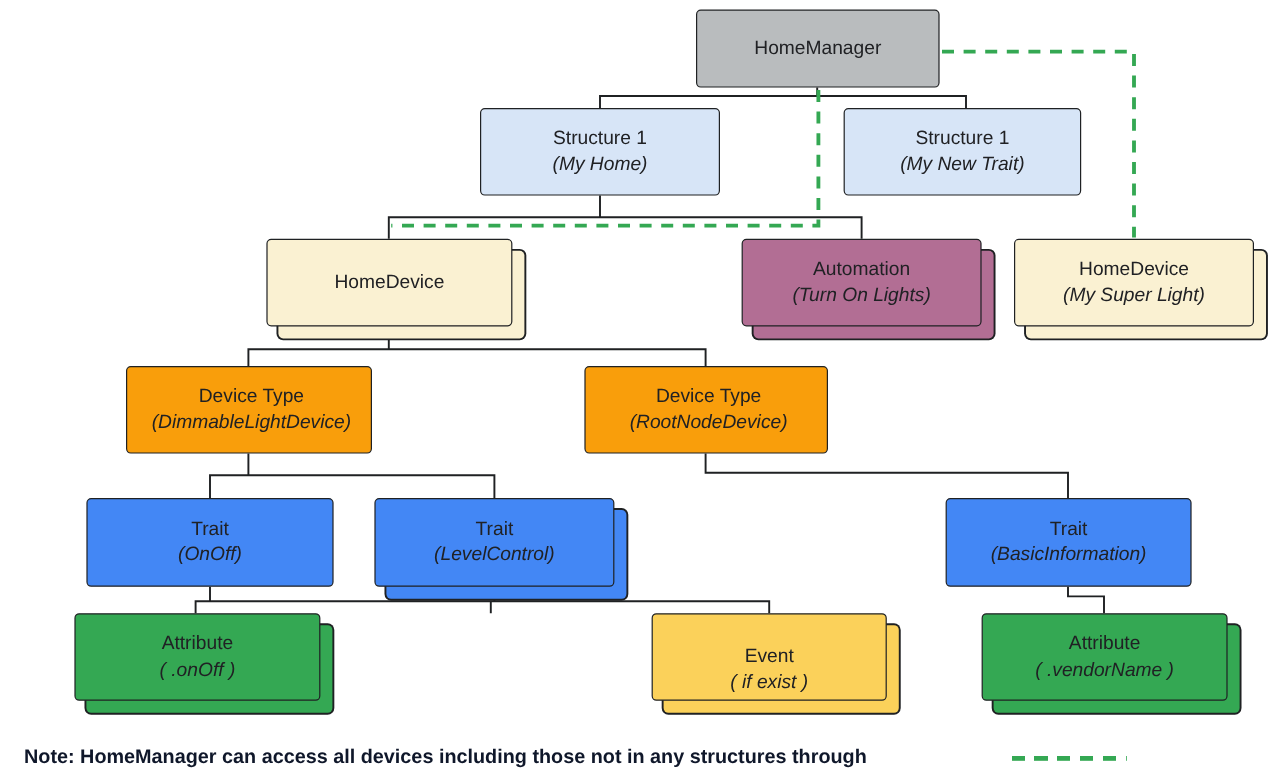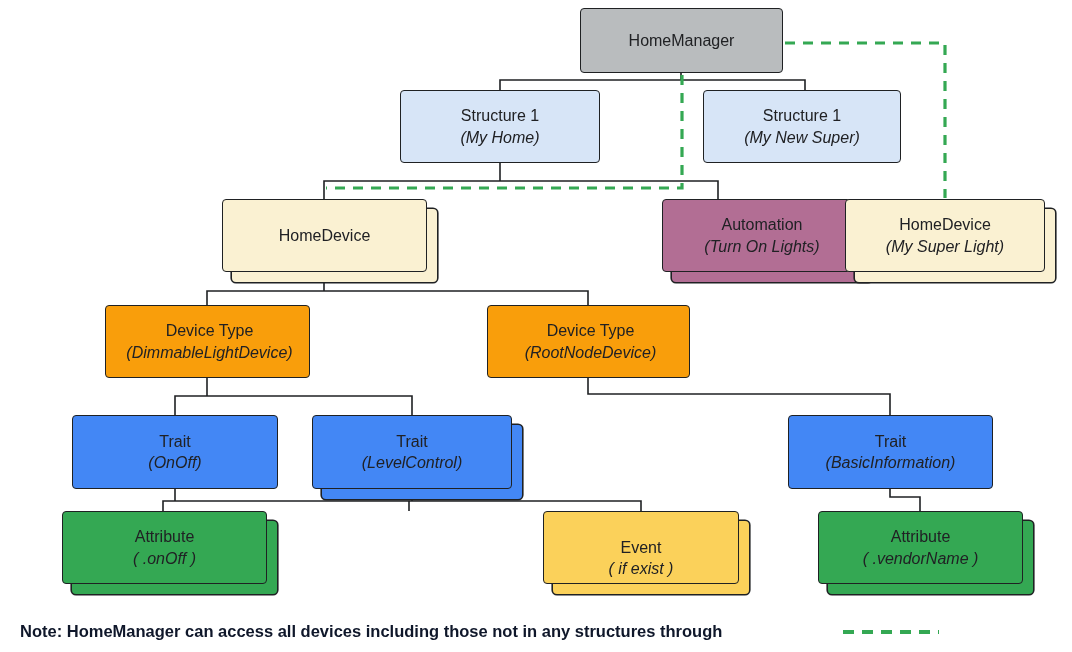--- a/index.html
+++ b/index.html
@@ -28,21 +28,21 @@
   .c-blue   { --fill:var(--blue);       background:var(--blue); }
   .c-green  { --fill:var(--green);      background:var(--green);text-align:center; }
   .c-red    { --fill:var(--red);        background:var(--red); }
   .c-yellow { --fill:var(--yellow);     background:var(--yellow);justify-content:flex-end; }
 
   
   #n-home-manager      { left:580px; top:8px;   width:203px; height:65px; }
   #n-structure-home    { left:400px; top:90px;  width:200px; height:73px; }
   #n-structure-newhome { left:703px; top:90px;  width:198px; height:73px; }
   #n-hd-dimmable       { left:222px; top:199px; width:205px; height:73px; }
-  #n-automation        { left:618px; top:199px; width:200px; height:73px;margin-left:44px; }
+  #n-automation        { left:618px; top:199px; width:200px; height:73px; }
   #n-hd-super          { left:845px; top:199px; width:200px; height:73px; }
   #n-dt-dimmable       { left:105px; top:305px; width:205px; height:73px; }
   #n-dt-root           { left:487px; top:305px; width:203px; height:73px; }
   #n-trait-onoff       { left:72px;  top:415px; width:206px; height:74px; }
   #n-trait-level       { left:312px; top:415px; width:200px; height:74px; }
   #n-trait-basic       { left:788px; top:415px; width:205px; height:74px; }
   #n-attr-onoff        { left:62px;  top:511px; width:205px; height:73px; }
   #n-command-on        { left:308px; top:511px; width:203px; height:73px; }
   #n-event-exist       { left:543px; top:511px; width:196px; height:73px; }
   #n-attr-vendor       { left:818px; top:511px; width:205px; height:73px; }
@@ -85,21 +85,21 @@
     <span>HomeManager</span>
   </div>
 
   <div class="node c-lblue" id="n-structure-home">
     <span>Structure 1</span>
     <span class="sub">(My Home)</span>
   </div>
 
   <div class="node c-lblue" id="n-structure-newhome">
     <span>Structure 1</span>
-    <span class="sub">(My New Super)</span>
+    <span class="sub">(My New Trait)</span>
   </div>
 
   <div class="node c-cream stacked" id="n-hd-dimmable">
     <span>HomeDevice</span>
   </div>
 
   <div class="node c-mauve stacked" id="n-automation">
     <span>Automation</span>
     <span class="sub">(Turn On Lights)</span>
   </div>

